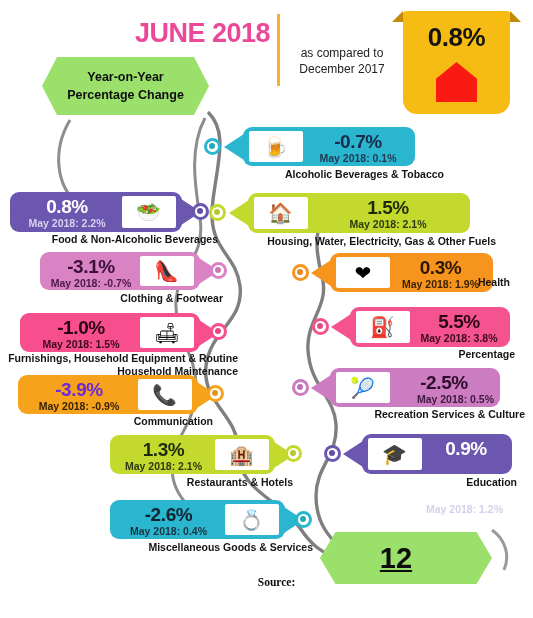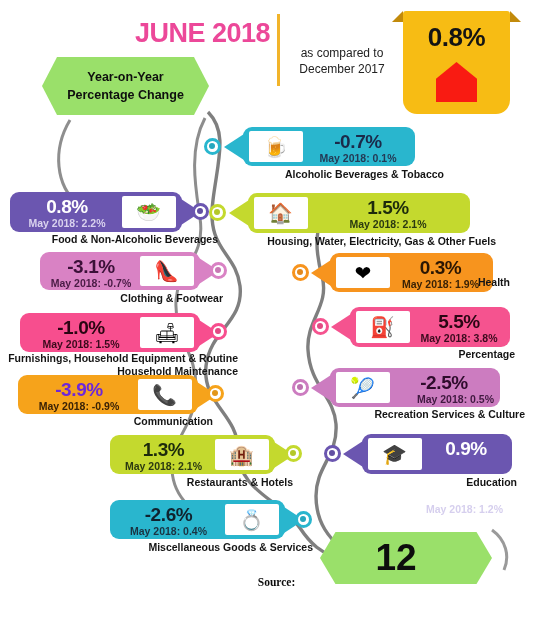--- a/index.html
+++ b/index.html
@@ -28,21 +28,21 @@
   .arrow-up{position:absolute;left:436px;top:62px;width:41px;height:40px;
     background:#f91b12;clip-path:polygon(50% 0%,100% 42%,100% 100%,0% 100%,0% 42%);}
 
   
   .hex{position:absolute;background:#9ae06a;
     clip-path:polygon(9% 0%,91% 0%,100% 50%,91% 100%,9% 100%,0% 50%);
     display:flex;align-items:center;justify-content:center;text-align:center;}
   .hex-top{left:42px;top:57px;width:167px;height:58px;}
   .hex-top span{font-size:12.5px;font-weight:bold;color:#0e0e0e;line-height:1.45;}
   .hex-bottom{left:320px;top:532px;width:172px;height:52px;}
-  .hex-bottom .num{font-size:37px;font-weight:bold;color:#0d0d0d;margin-right:20px;}
+  .hex-bottom .num{font-size:29px;font-weight:bold;color:#0d0d0d;margin-right:20px;text-decoration:underline;}
   .hex-bottom .lbl{font-size:14px;font-weight:bold;color:#0d0d0d;}
 
   
   .pill{position:absolute;border-radius:9px;box-sizing:border-box;}
   .tip{position:absolute;width:0;height:0;}
 
   .thumb{position:absolute;background:#ffffff;border-radius:2px;
     display:flex;align-items:center;justify-content:center;font-size:20px;line-height:1;}
   .valbig{position:absolute;font-size:19px;font-weight:bold;letter-spacing:-0.4px;}
   .valsm{position:absolute;font-size:10.5px;font-weight:bold;}

